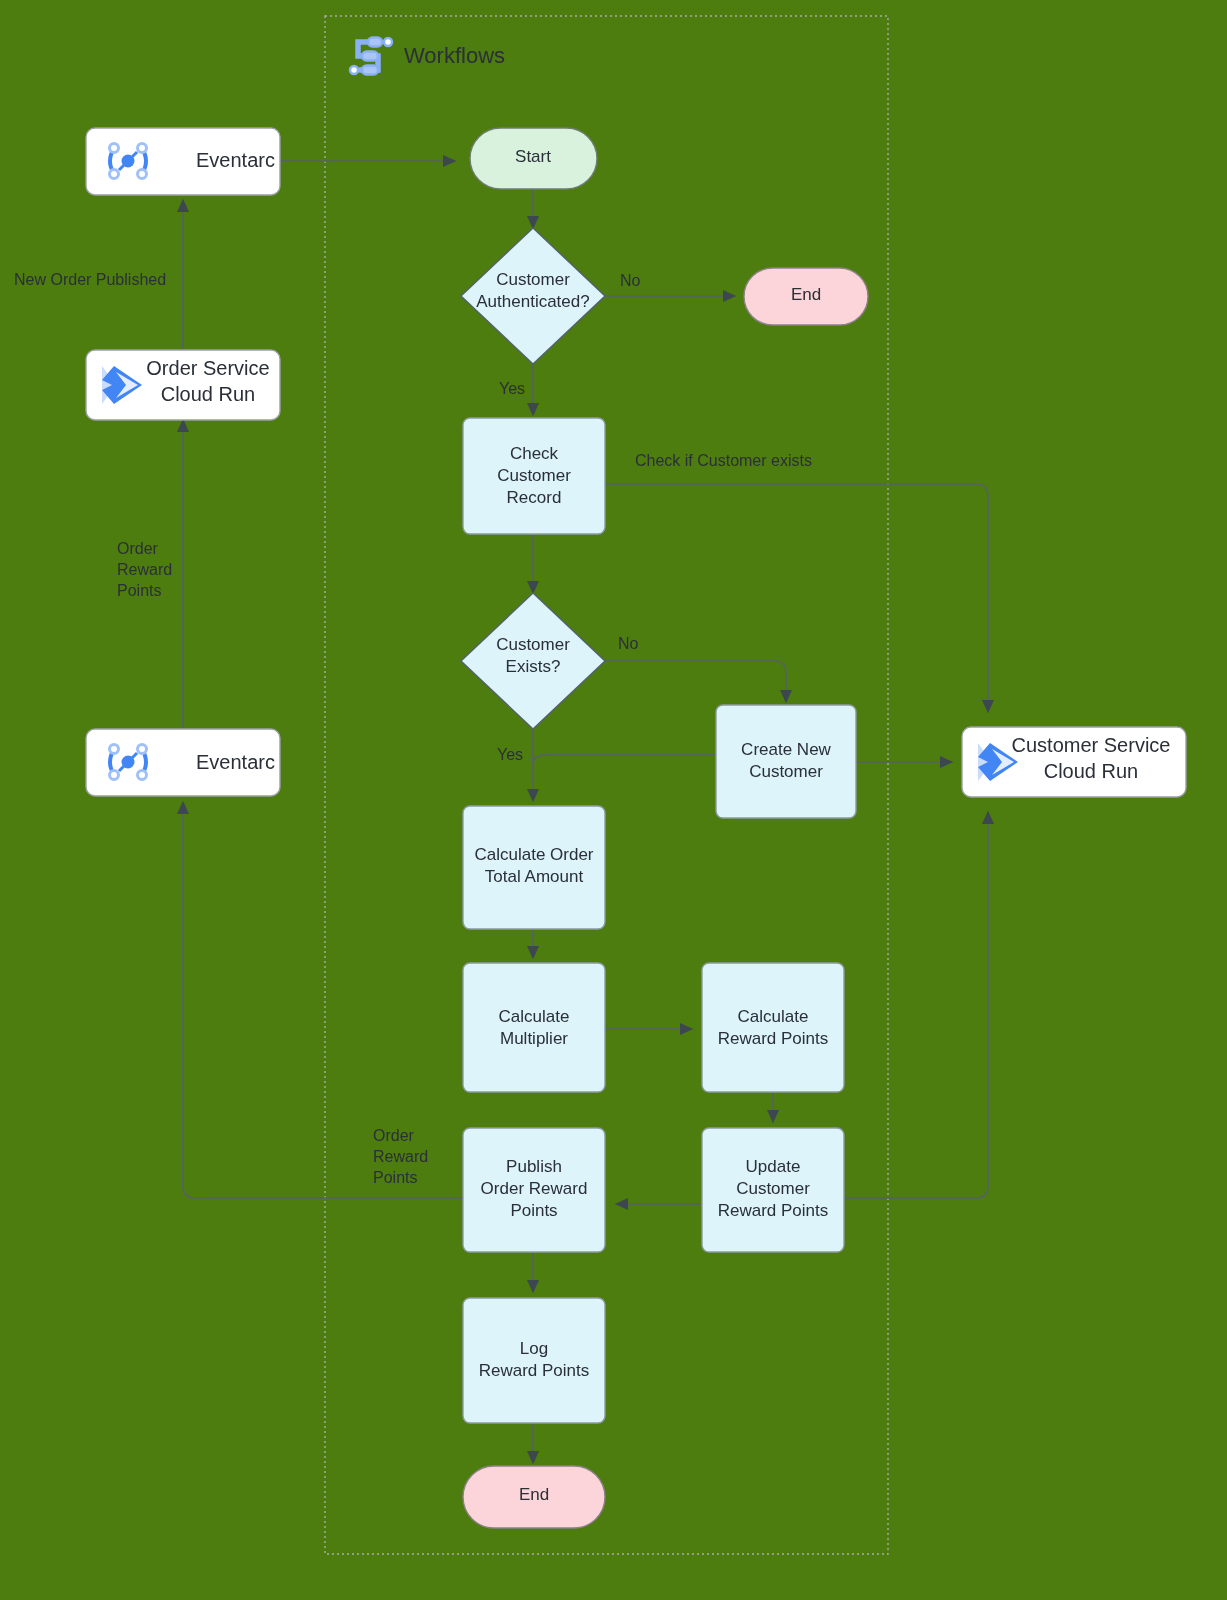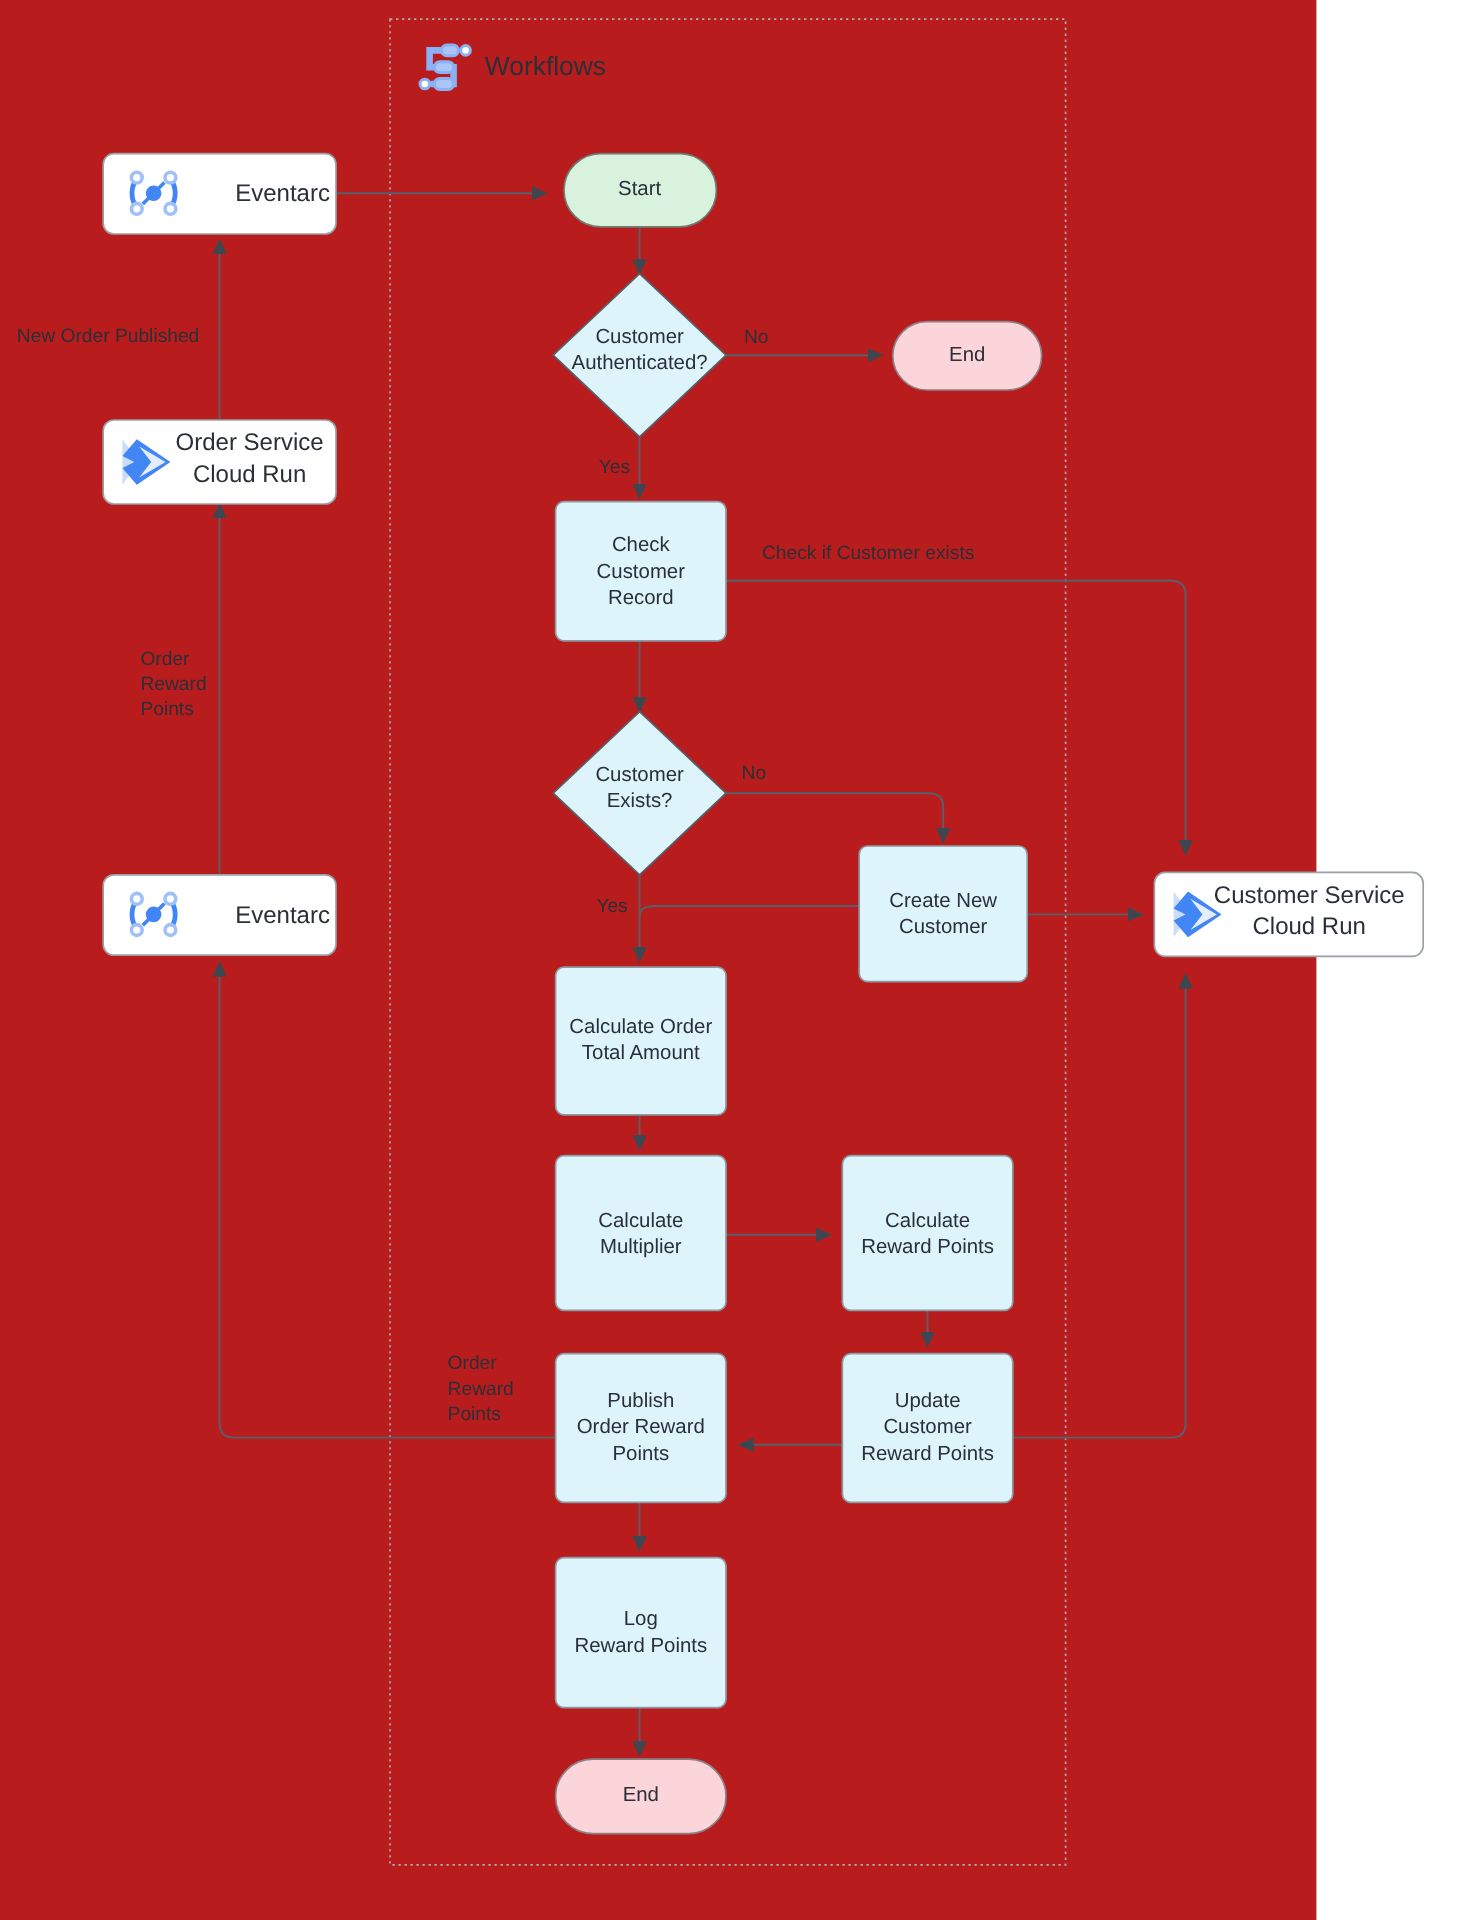--- a/index.html
+++ b/index.html
@@ -8,23 +8,23 @@
     background: #ffffff;
   }
   body {
     font-family: "Liberation Sans", sans-serif;
     width: 1227px;
     height: 1600px;
     overflow: hidden;
   }
   #diagram-root {
     position: relative;
-    width: 1097px;
+    width: 1227px;
     height: 1600px;
-    background: #b91c1c;
+    background: #4d7c0f;
   }
   svg.canvas {
     position: absolute;
     top: 0;
     left: 0;
     width: 1227px;
     height: 1600px;
   }
   .node-text {
     font-family: "Liberation Sans", sans-serif;

